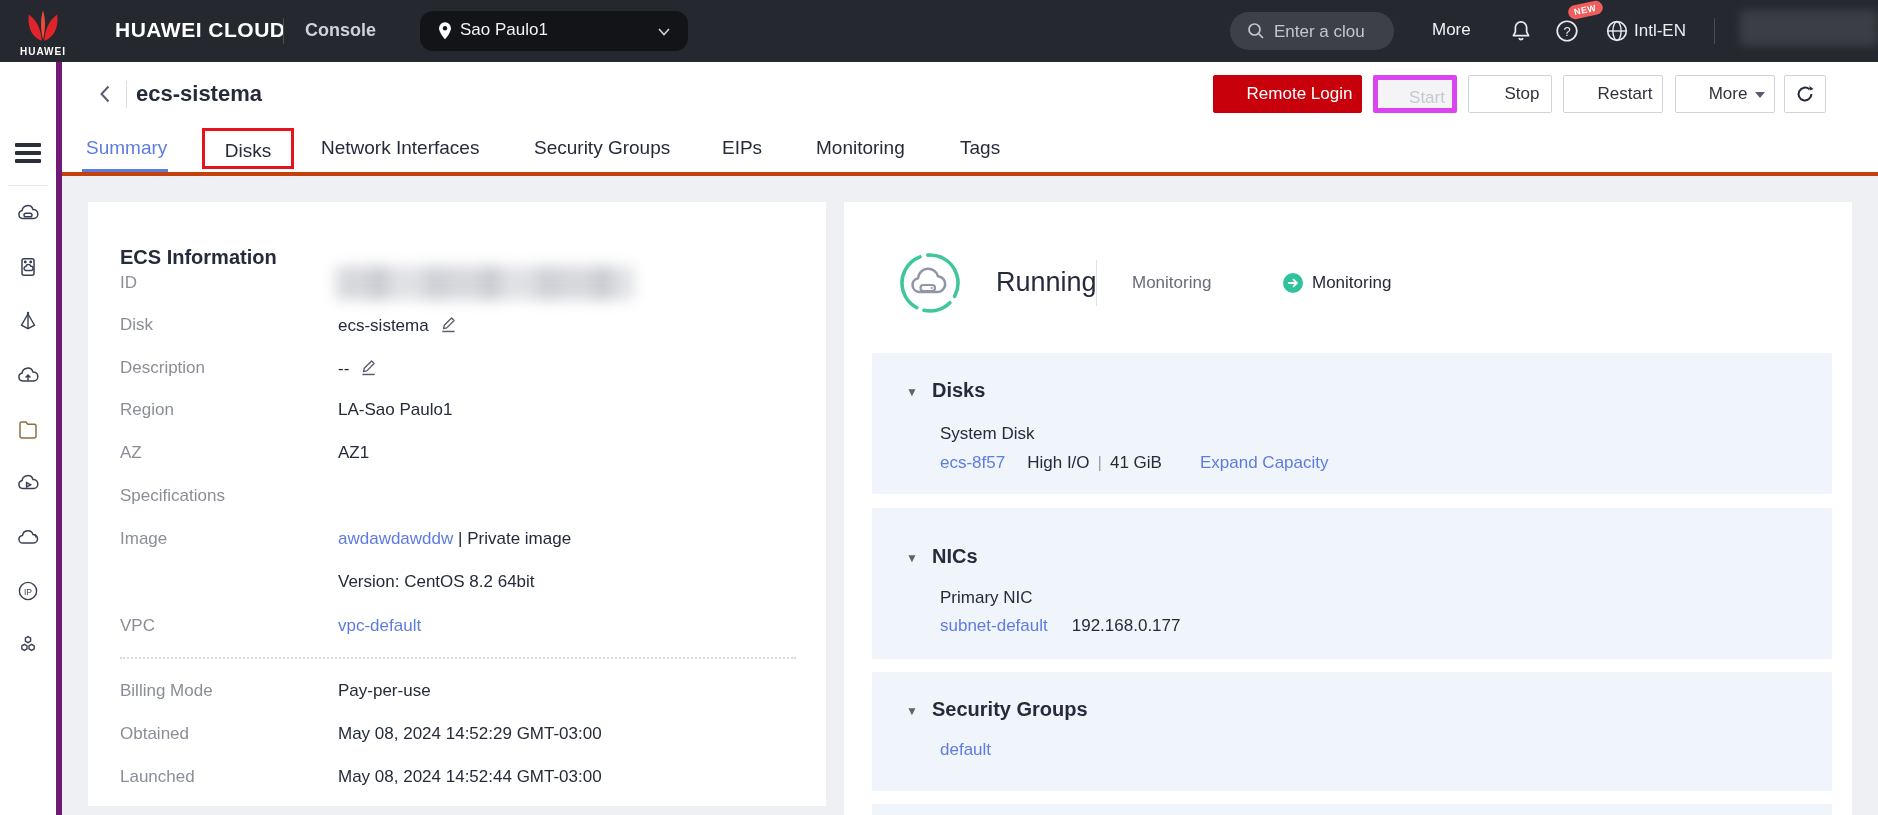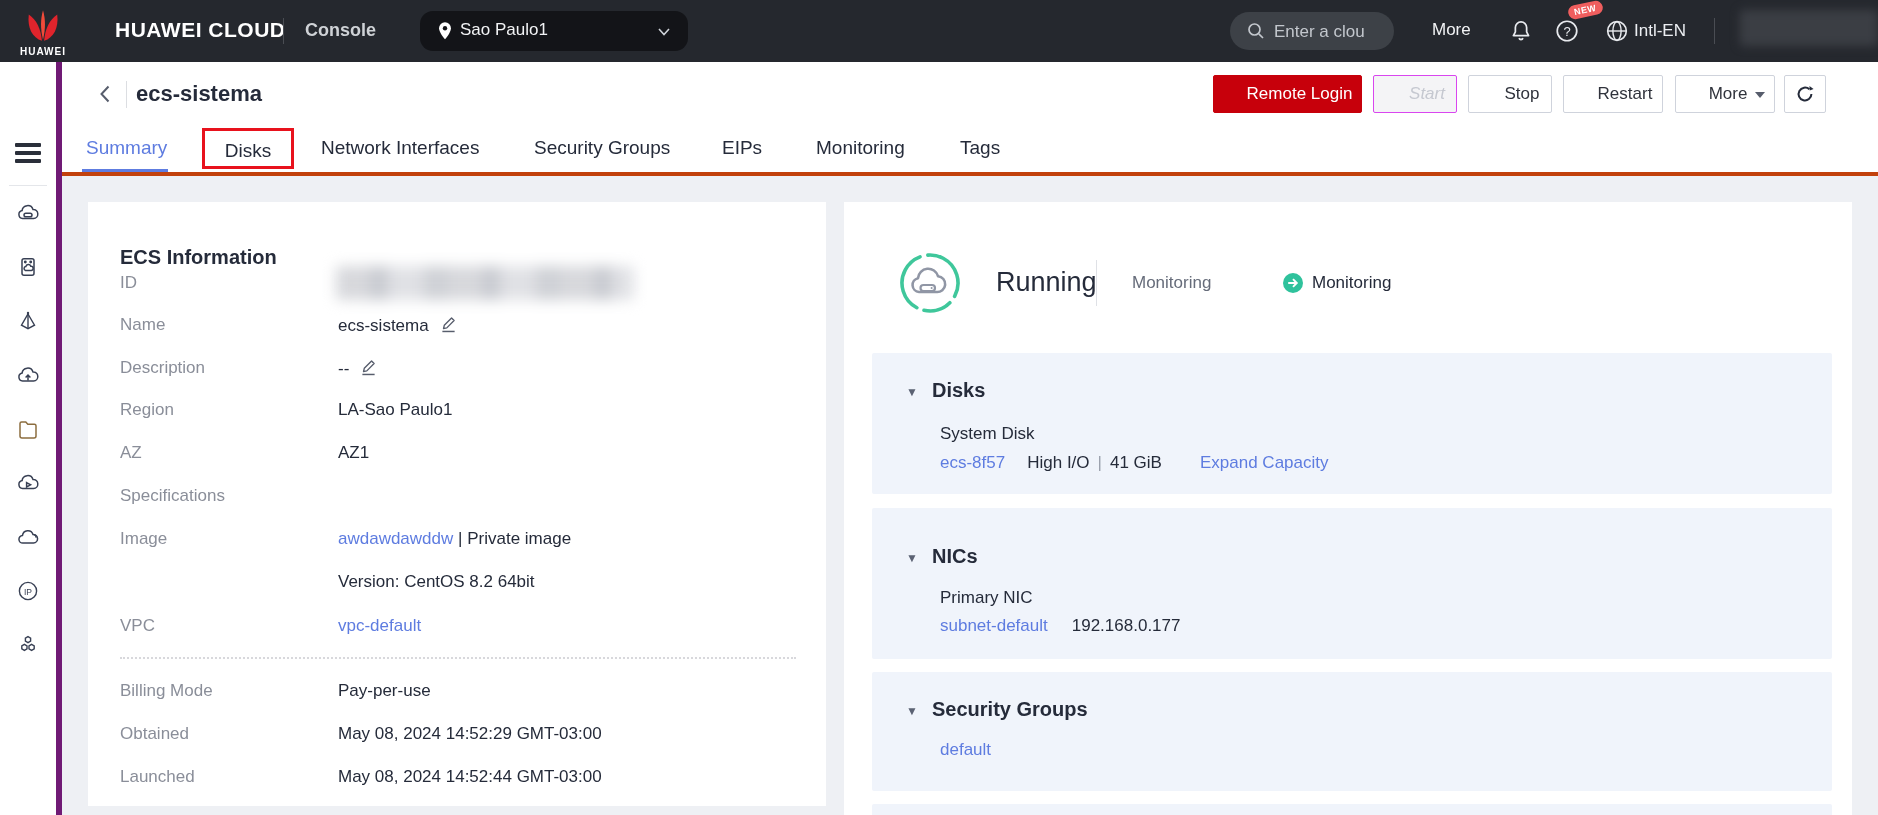--- a/index.html
+++ b/index.html
@@ -42,21 +42,21 @@
   .side-div{left:9px;top:123px;width:38px;height:1px;background:#e4e6ea;}
   .side-ic{left:16px;width:24px;height:24px;cursor:pointer;}
 
   
   #titlebar{left:56px;top:62px;width:1822px;height:64px;background:#fff;}
   .back-btn{left:38px;top:20px;width:24px;height:24px;cursor:pointer;}
   .title-div{left:70px;top:19px;width:1px;height:27px;background:#dcdee2;}
   .page-title{left:80px;top:19px;font-size:22px;font-weight:bold;color:#252b3a;}
   .btn{top:13px;height:38px;border-radius:2px;font-size:17px;line-height:36px;text-align:center;cursor:pointer;box-sizing:border-box;padding-left:24px;}
   .btn-primary{background:#c7000b;color:#fff;border:1px solid #c7000b;}
-  .btn-disabled{background:#f4f4f6;color:#c5c8d0;border:1px solid #d946ef;cursor:default;font-style:italic;}
+  .btn-disabled{background:#f4f4f6;color:#c5c8d0;border:5px solid #d946ef;cursor:default;}
   .btn-plain{background:#fff;color:#30333c;border:1px solid #cfd3dc;}
   .caret-down{display:inline-block;width:0;height:0;border-left:5px solid transparent;border-right:5px solid transparent;
     border-top:6px solid #575d6c;margin-left:8px;vertical-align:middle;}
   .refresh-btn{left:1728px;top:13px;width:42px;height:38px;border:1px solid #cfd3dc;border-radius:2px;background:#fff;cursor:pointer;
     display:flex;align-items:center;justify-content:center;box-sizing:border-box;}
 
   
   #tabbar{left:56px;top:126px;width:1822px;height:46px;background:#fff;border-bottom:4px solid #c2410c;}
   .tab{top:11px;font-size:19px;color:#252b3a;cursor:pointer;white-space:nowrap;}
   .tab.active{color:#5e7ce0;}
@@ -232,21 +232,21 @@
   <div class="abs tab" style="left:760px">Monitoring</div>
   <div class="abs tab" style="left:904px">Tags</div>
 </div>
 
 <div id="left-panel" class="abs">
   <div class="abs panel-h">ECS Information</div>
 
   <div class="abs info-label" style="top:272px;top:71px">ID</div>
   <div class="abs id-blur"></div>
 
-  <div class="abs info-label" style="top:113px">Name</div>
+  <div class="abs info-label" style="top:113px">Disk</div>
   <div class="abs info-value" style="top:113px"><span>ecs-sistema</span><svg class="edit-ic" width="19" height="19" viewBox="0 0 18 18">
         <path d="M3.2 15.6h11.6" stroke="#575d6c" stroke-width="1.4"></path>
         <path d="M11.9 2.9l2.4 2.4-6.9 6.9-3.1.7.7-3.1z" fill="none" stroke="#575d6c" stroke-width="1.3" stroke-linejoin="round"></path>
       </svg></div>
 
   <div class="abs info-label" style="top:156px">Description</div>
   <div class="abs info-value" style="top:156px"><span>--</span><svg class="edit-ic" width="19" height="19" viewBox="0 0 18 18">
         <path d="M3.2 15.6h11.6" stroke="#575d6c" stroke-width="1.4"></path>
         <path d="M11.9 2.9l2.4 2.4-6.9 6.9-3.1.7.7-3.1z" fill="none" stroke="#575d6c" stroke-width="1.3" stroke-linejoin="round"></path>
       </svg></div>

